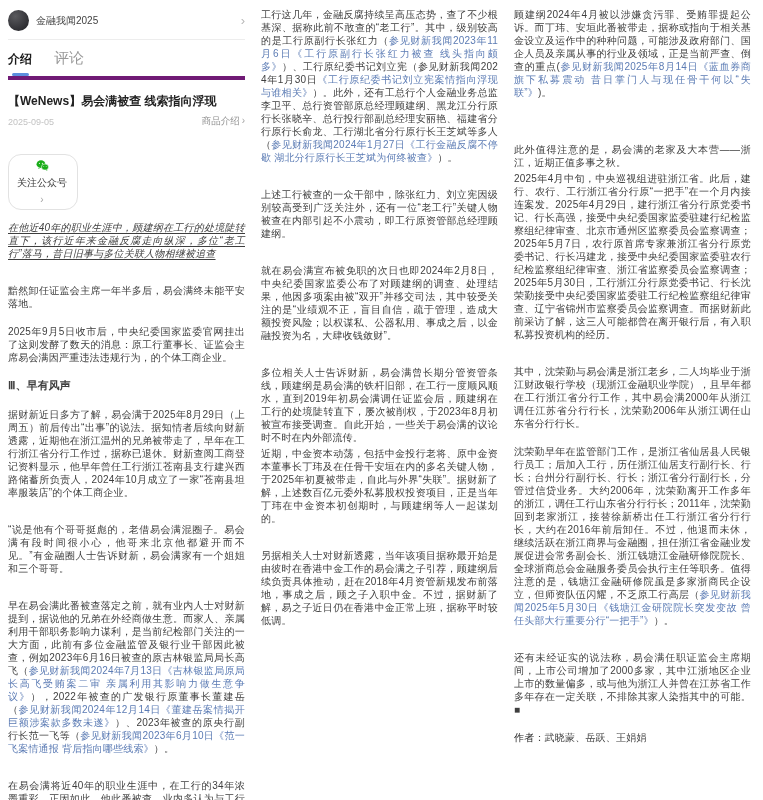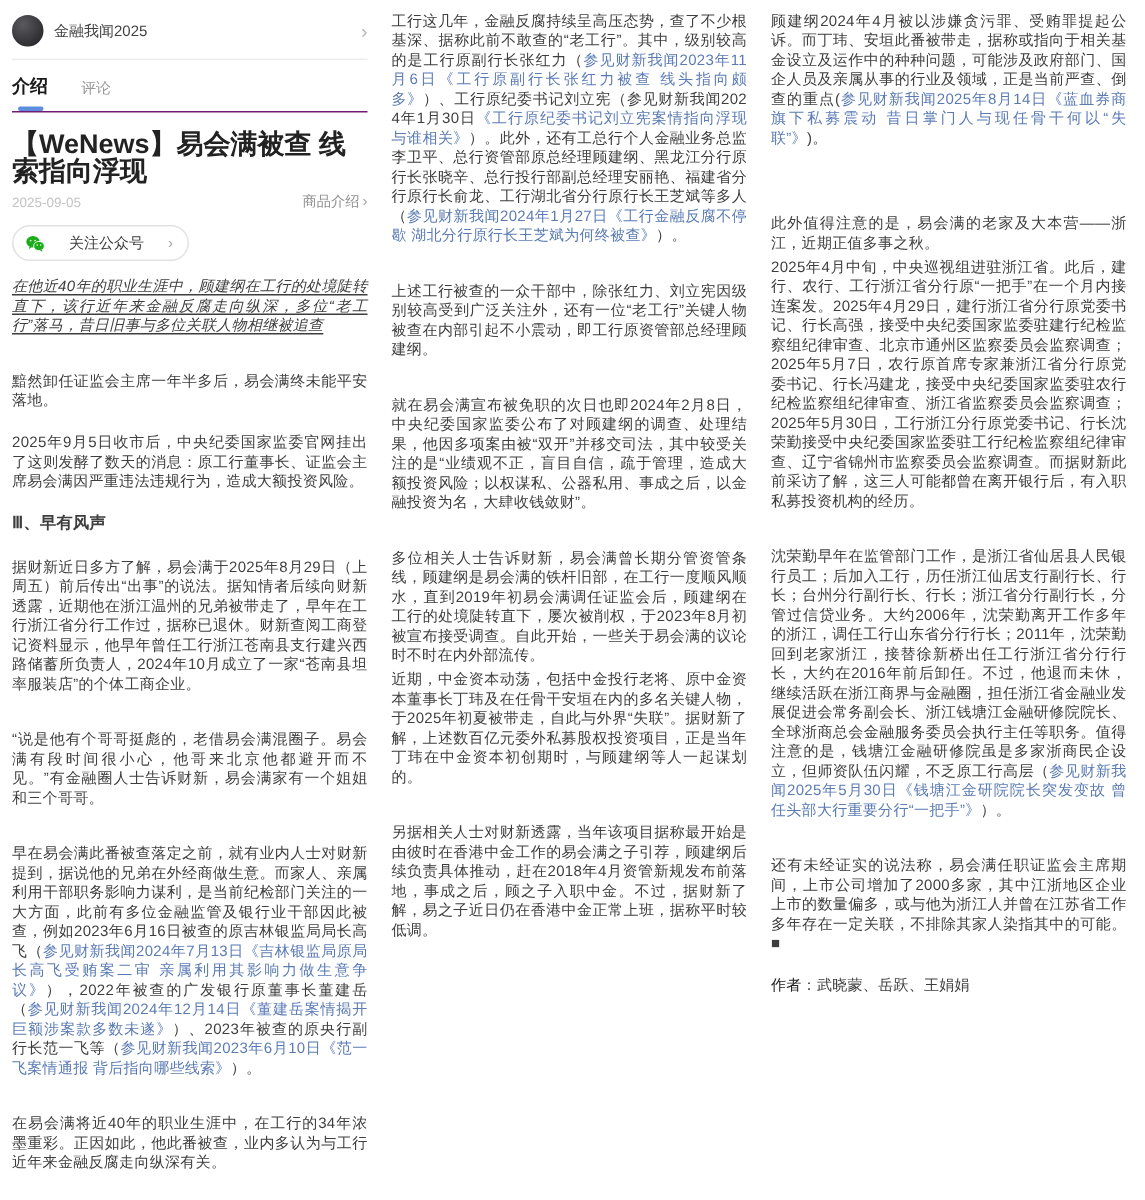--- a/index.html
+++ b/index.html
@@ -5,31 +5,31 @@
   html,body{margin:0;padding:0;background:#ffffff;}
   body{width:763px;height:800px;overflow:hidden;font-family:"Liberation Sans",sans-serif;}
   .page{display:flex;gap:16px;padding:8px 4px 0 8px;box-sizing:border-box;width:763px;height:800px;}
   .col{flex:0 0 237px;width:237px;box-sizing:border-box;}
 
   
   .account-row{display:flex;align-items:center;padding:2px 0 8px 0;border-bottom:1px solid #ededed;cursor:pointer;}
   .avatar{width:21px;height:21px;border-radius:50%;background:radial-gradient(circle at 35% 30%,#5a5a5e,#1d1d22);flex:0 0 21px;}
   .acc-name{margin-left:7px;font-size:10px;color:#3f3f3f;}
   .chev{margin-left:auto;color:#b8b8b8;font-size:13px;line-height:1;}
-  .tabs{display:flex;align-items:flex-end;padding:9px 0 0 0;border-bottom:1px solid #701a75;}
-  .tab{font-size:10px;color:#999;padding-bottom:8px;cursor:pointer;}
+  .tabs{display:flex;align-items:flex-end;padding:9px 0 0 0;border-bottom:4px solid #701a75;}
+  .tab{font-size:15px;color:#999;padding-bottom:8px;cursor:pointer;}
   .tab + .tab{margin-left:22px;}
   .tab.active{font-size:12px;font-weight:bold;color:#1a1a1a;padding-bottom:0;}
   .tab.active::after{content:"";display:block;width:17px;height:3px;border-radius:2px;background:var(--accent);margin:5px auto 0 auto;}
-  .title{font-size:18px;line-height:18px;font-weight:bold;color:#222;margin:12px 0 5px 0;}
+  .title{font-size:12px;line-height:18px;font-weight:bold;color:#222;margin:12px 0 5px 0;}
   .meta{display:flex;align-items:center;font-size:9px;}
   .date{color:#c3c3c3;}
   .product{margin-left:auto;color:#8f8f8f;font-size:9.5px;cursor:pointer;}
   .product .chev-sm{margin-left:2px;}
-  .follow{display:inline-flex;align-items:center;gap:16px;margin-top:9px;border:1px solid #e2e2e2;border-radius:13px;padding:4px 10px 4px 8px;font-size:10px;color:#3c3c3c;background:#fff;cursor:pointer;}
+  .follow{display:inline-flex;align-items:center;gap:4px;margin-top:26px;border:1px solid #e2e2e2;border-radius:13px;padding:4px 10px 4px 8px;font-size:10px;color:#3c3c3c;background:#fff;cursor:pointer;flex-direction:column;}
   .chev-sm{color:#a5a5a5;font-size:10px;}
   .wx{width:13px;height:13px;display:inline-block;}
 
   
   .col-flow p{margin:0 0 24px 0;font-size:10px;line-height:13px;color:#3e3e3e;text-align:justify;letter-spacing:0.2px;word-break:break-all;}
   .col-flow p:last-child{margin-bottom:0;}
   .p-intro{font-style:italic;text-decoration:underline;text-underline-offset:2px;color:#4a4a4a;margin-top:11px !important;}
   .p-notice{color:var(--notice);font-weight:bold;font-size:9.6px !important;line-height:12.5px !important;}
   .p-heading{text-align:left;font-weight:bold;color:#222;font-size:10.8px !important;margin:8px 0 16px 0 !important;}
   .p-author .seg-bold{font-weight:normal;color:#222;}
@@ -73,21 +73,21 @@
         <circle cx="18.8" cy="13.6" r="0.9" fill="#fff"></circle>
         <path d="M20.2 19.4 L21 21.9 L17.8 20.3 Z" fill="#1aad19"></path>
       </svg>
       <span>关注公众号</span>
       <span class="chev-sm">›</span>
     </div>
 
     <div class="col-flow" id="col-0">
         <p class="p-intro"><span>在他近40年的职业生涯中，顾建纲在工行的处境陡转直下，该行近年来金融反腐走向纵深，多位“老工行”落马，昔日旧事与多位关联人物相继被追查</span></p>
         <p class="p-body gap-s"><span>黯然卸任证监会主席一年半多后，易会满终未能平安落地。</span></p>
-        <p class="p-body gap-s"><span>2025年9月5日收市后，中央纪委国家监委官网挂出了这则发酵了数天的消息：原工行董事长、证监会主席易会满因严重违法违规行为，造成大额投资风险。</span></p>
+        <p class="p-body gap-s"><span>2025年9月5日收市后，中央纪委国家监委官网挂出了这则发酵了数天的消息：原工行董事长、证监会主席易会满因严重违法违规行为，的个体工商企业。</span></p>
         <p class="p-heading"><span>Ⅲ、早有风声</span></p>
         <p class="p-body"><span>据财新近日多方了解，易会满于2025年8月29日（上周五）前后传出“出事”的说法。据知情者后续向财新透露，近期他在浙江温州的兄弟被带走了，早年在工行浙江省分行工作过，据称已退休。财新查阅工商登记资料显示，他早年曾任工行浙江苍南县支行建兴西路储蓄所负责人，2024年10月成立了一家“苍南县坦率服装店”的个体工商企业。</span></p>
         <p class="p-body"><span>“说是他有个哥哥挺彪的，老借易会满混圈子。易会满有段时间很小心，他哥来北京他都避开而不见。”有金融圈人士告诉财新，易会满家有一个姐姐和三个哥哥。</span></p>
         <p class="p-body"><span>早在易会满此番被查落定之前，就有业内人士对财新提到，据说他的兄弟在外经商做生意。而家人、亲属利用干部职务影响力谋利，是当前纪检部门关注的一大方面，此前有多位金融监管及银行业干部因此被查，例如2023年6月16日被查的原吉林银监局局长高飞（</span><span class="seg-link">参见财新我闻2024年7月13日《吉林银监局原局长高飞受贿案二审 亲属利用其影响力做生意争议》</span><span>），2022年被查的广发银行原董事长董建岳（</span><span class="seg-link">参见财新我闻2024年12月14日《董建岳案情揭开 巨额涉案款多数未遂》</span><span>）、2023年被查的原央行副行长范一飞等（</span><span class="seg-link">参见财新我闻2023年6月10日《范一飞案情通报 背后指向哪些线索》</span><span>）。</span></p>
         <p class="p-body"><span>在易会满将近40年的职业生涯中，在工行的34年浓墨重彩。正因如此，他此番被查，业内多认为与工行近年来金融反腐走向纵深有关。</span></p>
       </div>
   </div>
 
   <div class="col">
     <div class="col-flow" id="col-1">
@@ -98,19 +98,20 @@
         <p class="p-body"><span>近期，中金资本动荡，包括中金投行老将、原中金资本董事长丁玮及在任骨干安垣在内的多名关键人物，于2025年初夏被带走，自此与外界“失联”。据财新了解，上述数百亿元委外私募股权投资项目，正是当年丁玮在中金资本初创期时，与顾建纲等人一起谋划的。</span></p>
         <p class="p-body"><span>另据相关人士对财新透露，当年该项目据称最开始是由彼时在香港中金工作的易会满之子引荐，顾建纲后续负责具体推动，赶在2018年4月资管新规发布前落地，事成之后，顾之子入职中金。不过，据财新了解，易之子近日仍在香港中金正常上班，据称平时较低调。</span></p>
       </div>
   </div>
 
   <div class="col">
     <div class="col-flow" id="col-2">
         <p class="p-body gap-l"><span>顾建纲2024年4月被以涉嫌贪污罪、受贿罪提起公诉。而丁玮、安垣此番被带走，据称或指向于相关基金设立及运作中的种种问题，可能涉及政府部门、国企人员及亲属从事的行业及领域，正是当前严查、倒查的重点(</span><span class="seg-link">参见财新我闻2025年8月14日《蓝血券商旗下私募震动 昔日掌门人与现任骨干何以“失联”》</span><span>)。</span></p>
         <p class="p-body gap-t"><span>此外值得注意的是，易会满的老家及大本营——浙江，近期正值多事之秋。</span></p>
         <p class="p-body"><span>2025年4月中旬，中央巡视组进驻浙江省。此后，建行、农行、工行浙江省分行原“一把手”在一个月内接连案发。2025年4月29日，建行浙江省分行原党委书记、行长高强，接受中央纪委国家监委驻建行纪检监察组纪律审查、北京市通州区监察委员会监察调查；2025年5月7日，农行原首席专家兼浙江省分行原党委书记、行长冯建龙，接受中央纪委国家监委驻农行纪检监察组纪律审查、浙江省监察委员会监察调查；2025年5月30日，工行浙江分行原党委书记、行长沈荣勤接受中央纪委国家监委驻工行纪检监察组纪律审查、辽宁省锦州市监察委员会监察调查。而据财新此前采访了解，这三人可能都曾在离开银行后，有入职私募投资机构的经历。</span></p>
+        <p class="p-body gap-s"><span>其中，沈荣勤与易会满是浙江老乡，二人均毕业于浙江财政银行学校（现浙江金融职业学院），且早年都在工行浙江省分行工作，其中易会满2000年从浙江调任江苏省分行行长，沈荣勤2006年从浙江调任山东省分行行长。</span></p>
         <p class="p-body"><span>沈荣勤早年在监管部门工作，是浙江省仙居县人民银行员工；后加入工行，历任浙江仙居支行副行长、行长；台州分行副行长、行长；浙江省分行副行长，分管过信贷业务。大约2006年，沈荣勤离开工作多年的浙江，调任工行山东省分行行长；2011年，沈荣勤回到老家浙江，接替徐新桥出任工行浙江省分行行长，大约在2016年前后卸任。不过，他退而未休，继续活跃在浙江商界与金融圈，担任浙江省金融业发展促进会常务副会长、浙江钱塘江金融研修院院长、全球浙商总会金融服务委员会执行主任等职务。值得注意的是，钱塘江金融研修院虽是多家浙商民企设立，但师资队伍闪耀，不乏原工行高层（</span><span class="seg-link">参见财新我闻2025年5月30日《钱塘江金研院院长突发变故 曾任头部大行重要分行“一把手”》</span><span>）。</span></p>
         <p class="p-body gap-s"><span>还有未经证实的说法称，易会满任职证监会主席期间，上市公司增加了2000多家，其中江浙地区企业上市的数量偏多，或与他为浙江人并曾在江苏省工作多年存在一定关联，不排除其家人染指其中的可能。■</span></p>
         <p class="p-author"><span class="seg-bold">作者</span><span>：武晓蒙、岳跃、王娟娟</span></p>
       </div>
   </div>
 
 </div>
 
 </body></html>

